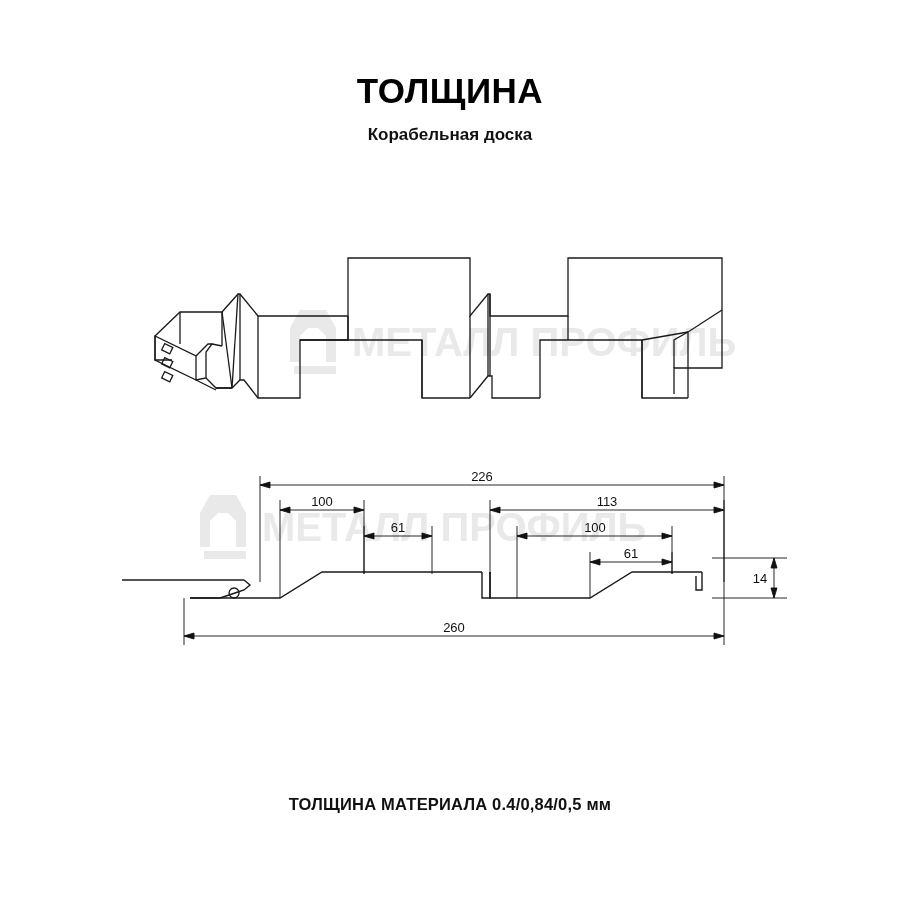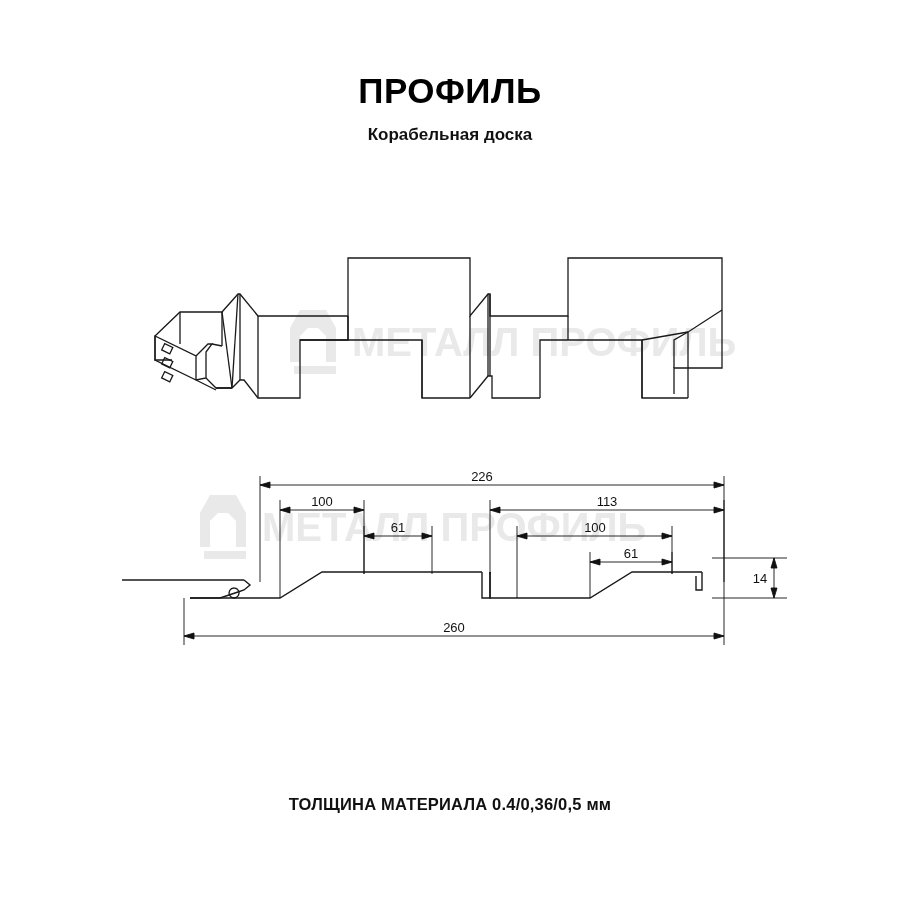--- a/index.html
+++ b/index.html
@@ -113,21 +113,21 @@
         <g fill="#e9e9e9" stroke="none">
           <path d="M0,28 L10,10 L36,10 L46,28 L46,62 L36,62 L36,36 L28,28 L18,28 L10,36 L10,62 L0,62 Z"></path>
           <rect x="4" y="66" width="42" height="8"></rect>
         </g>
         <text x="62" y="56" font-family="'Liberation Sans', sans-serif" font-size="40" font-weight="bold" fill="#e9e9e9">МЕТАЛЛ ПРОФИЛЬ</text>
       </g>
     </svg>
   </div>
 
   <div class="header">
-    <div class="title">ПРОФИЛЬ</div>
+    <div class="title">ТОЛЩИНА</div>
     <div class="subtitle">Корабельная доска</div>
   </div>
 
   <div class="iso-wrap">
     <svg width="900" height="190" viewBox="0 0 900 190">
       <g fill="none" stroke="#1a1a1a" stroke-width="1.3" stroke-linejoin="miter" stroke-linecap="butt">
 
         <path d="M155,108 L180,84 L222,84 L238,66 L240,66 L258,88 L348,88
                  L348,30 L470,30 L470,88 L488,66 L490,66 L490,88 L568,88
                  L568,30 L722,30 L722,82"></path>
@@ -251,15 +251,15 @@
         <text class="dim-text" x="595" y="66" text-anchor="middle">113</text>
         <text class="dim-text" x="386" y="92" text-anchor="middle">61</text>
         <text class="dim-text" x="583" y="92" text-anchor="middle">100</text>
         <text class="dim-text" x="619" y="118" text-anchor="middle">61</text>
         <text class="dim-text" x="748" y="143" text-anchor="middle">14</text>
         <text class="dim-text" x="442" y="192" text-anchor="middle">260</text>
       </g>
     </svg>
   </div>
 
-  <div class="footer">ТОЛЩИНА МАТЕРИАЛА 0.4/0,36/0,5 мм</div>
+  <div class="footer">ТОЛЩИНА МАТЕРИАЛА 0.4/0,84/0,5 мм</div>
 
 </div>
 
 </body></html>

